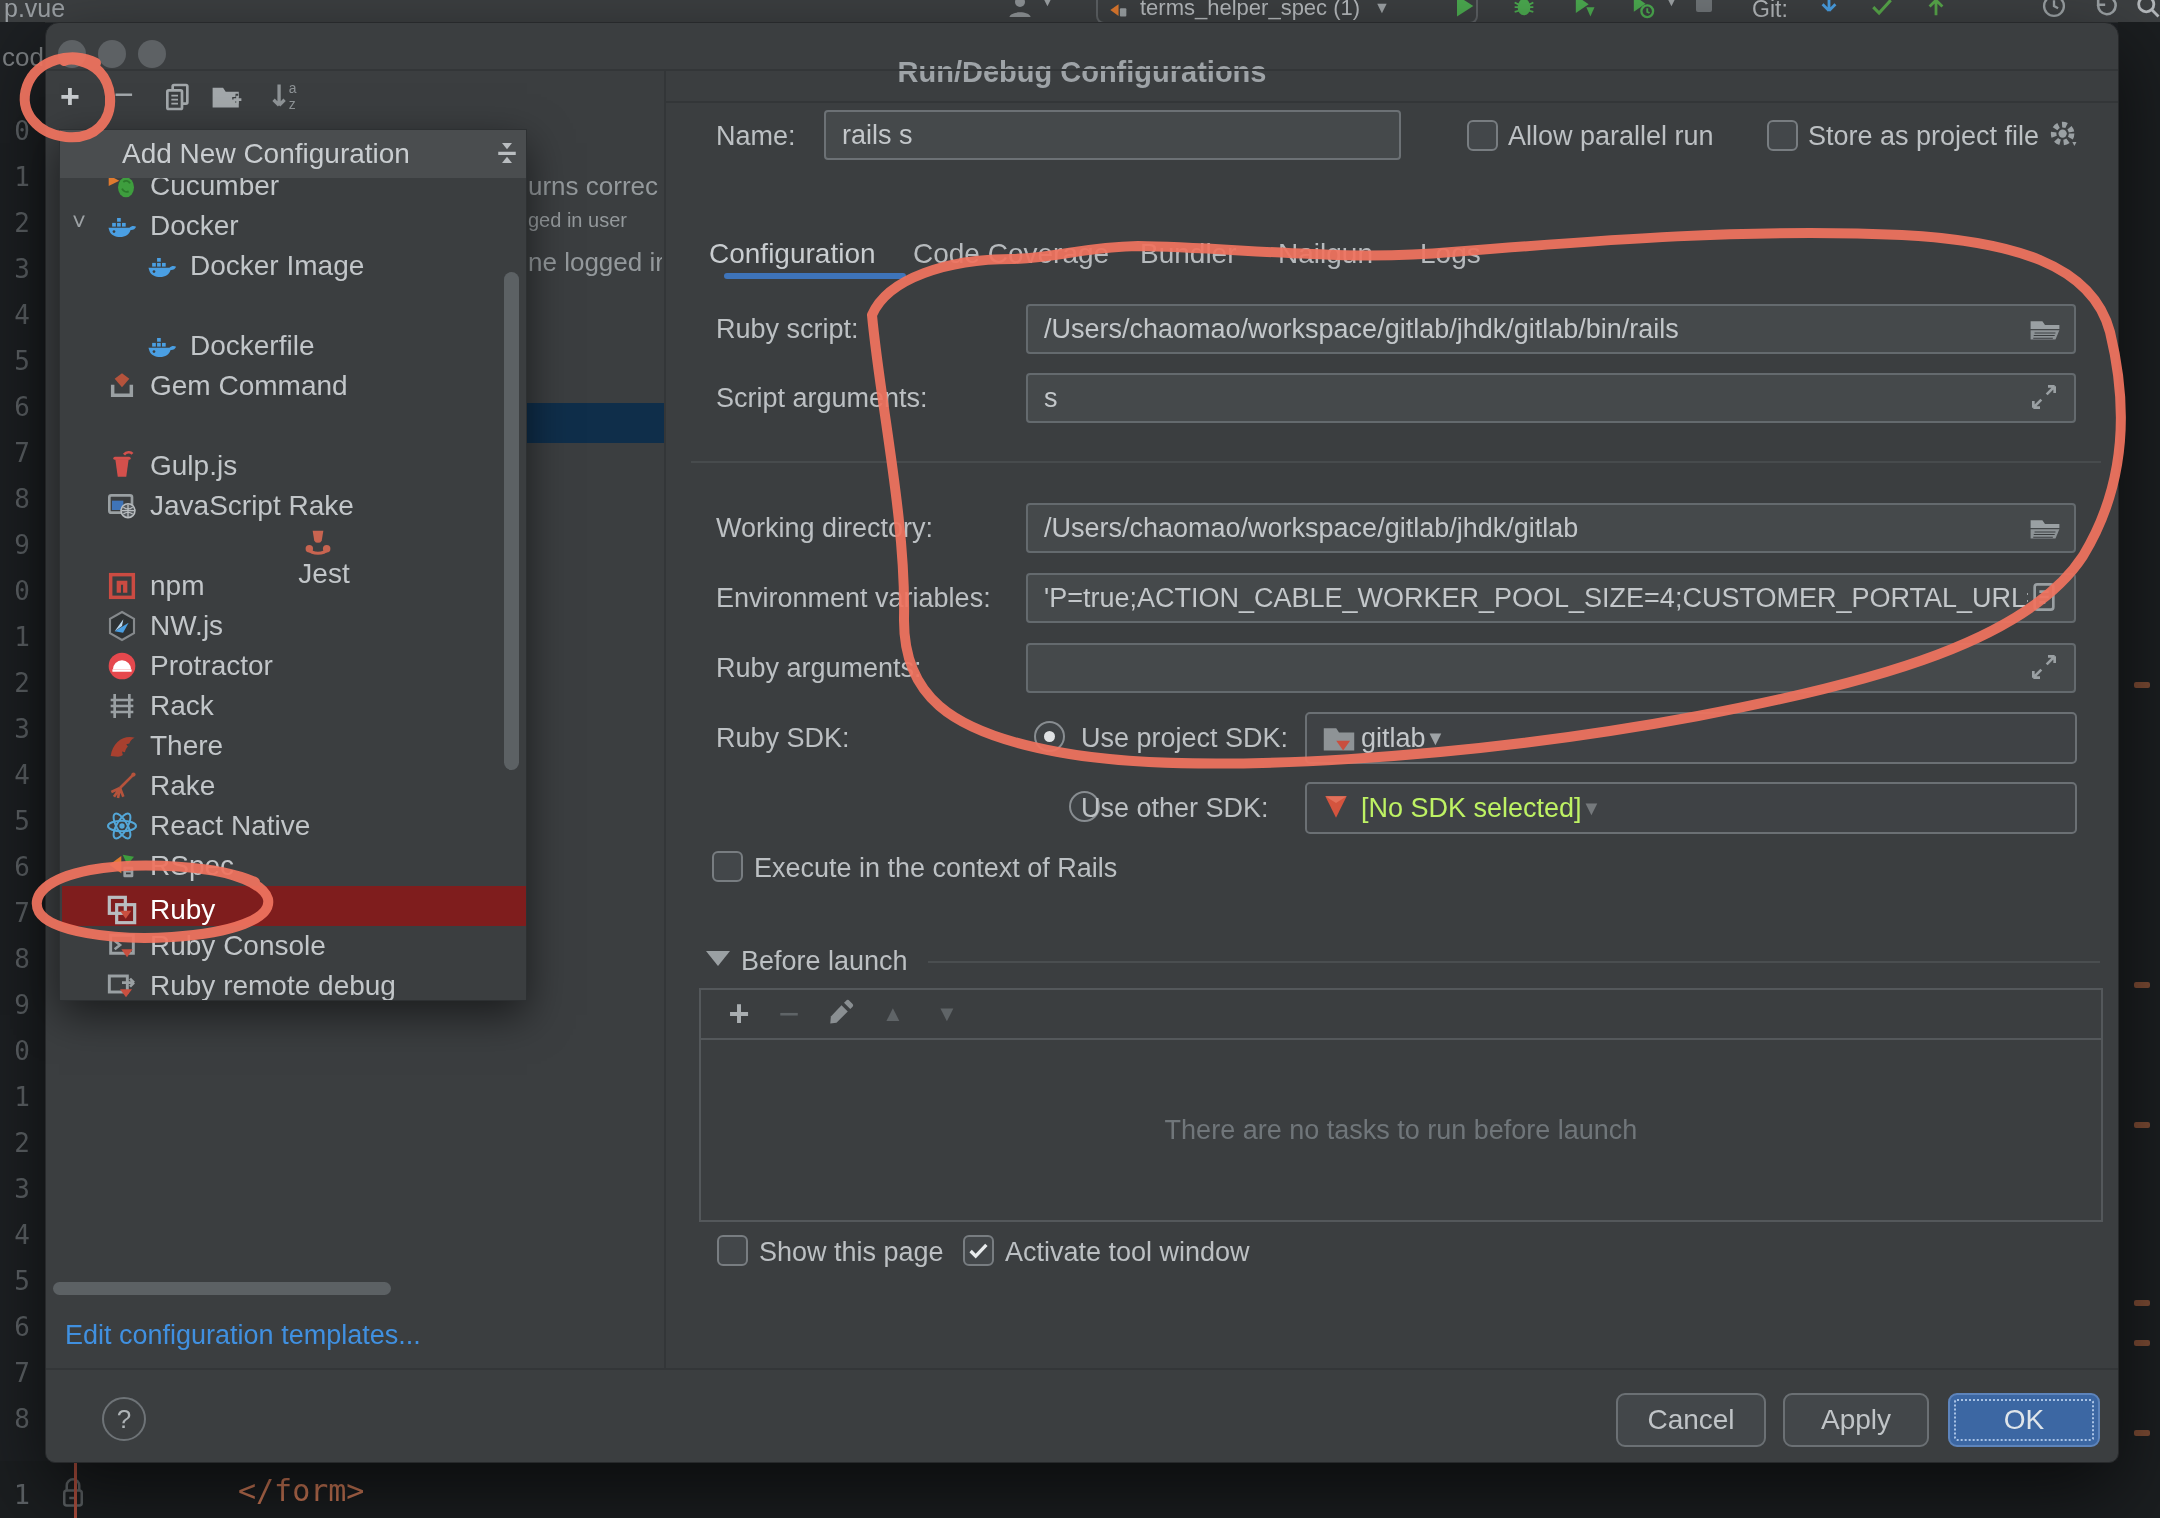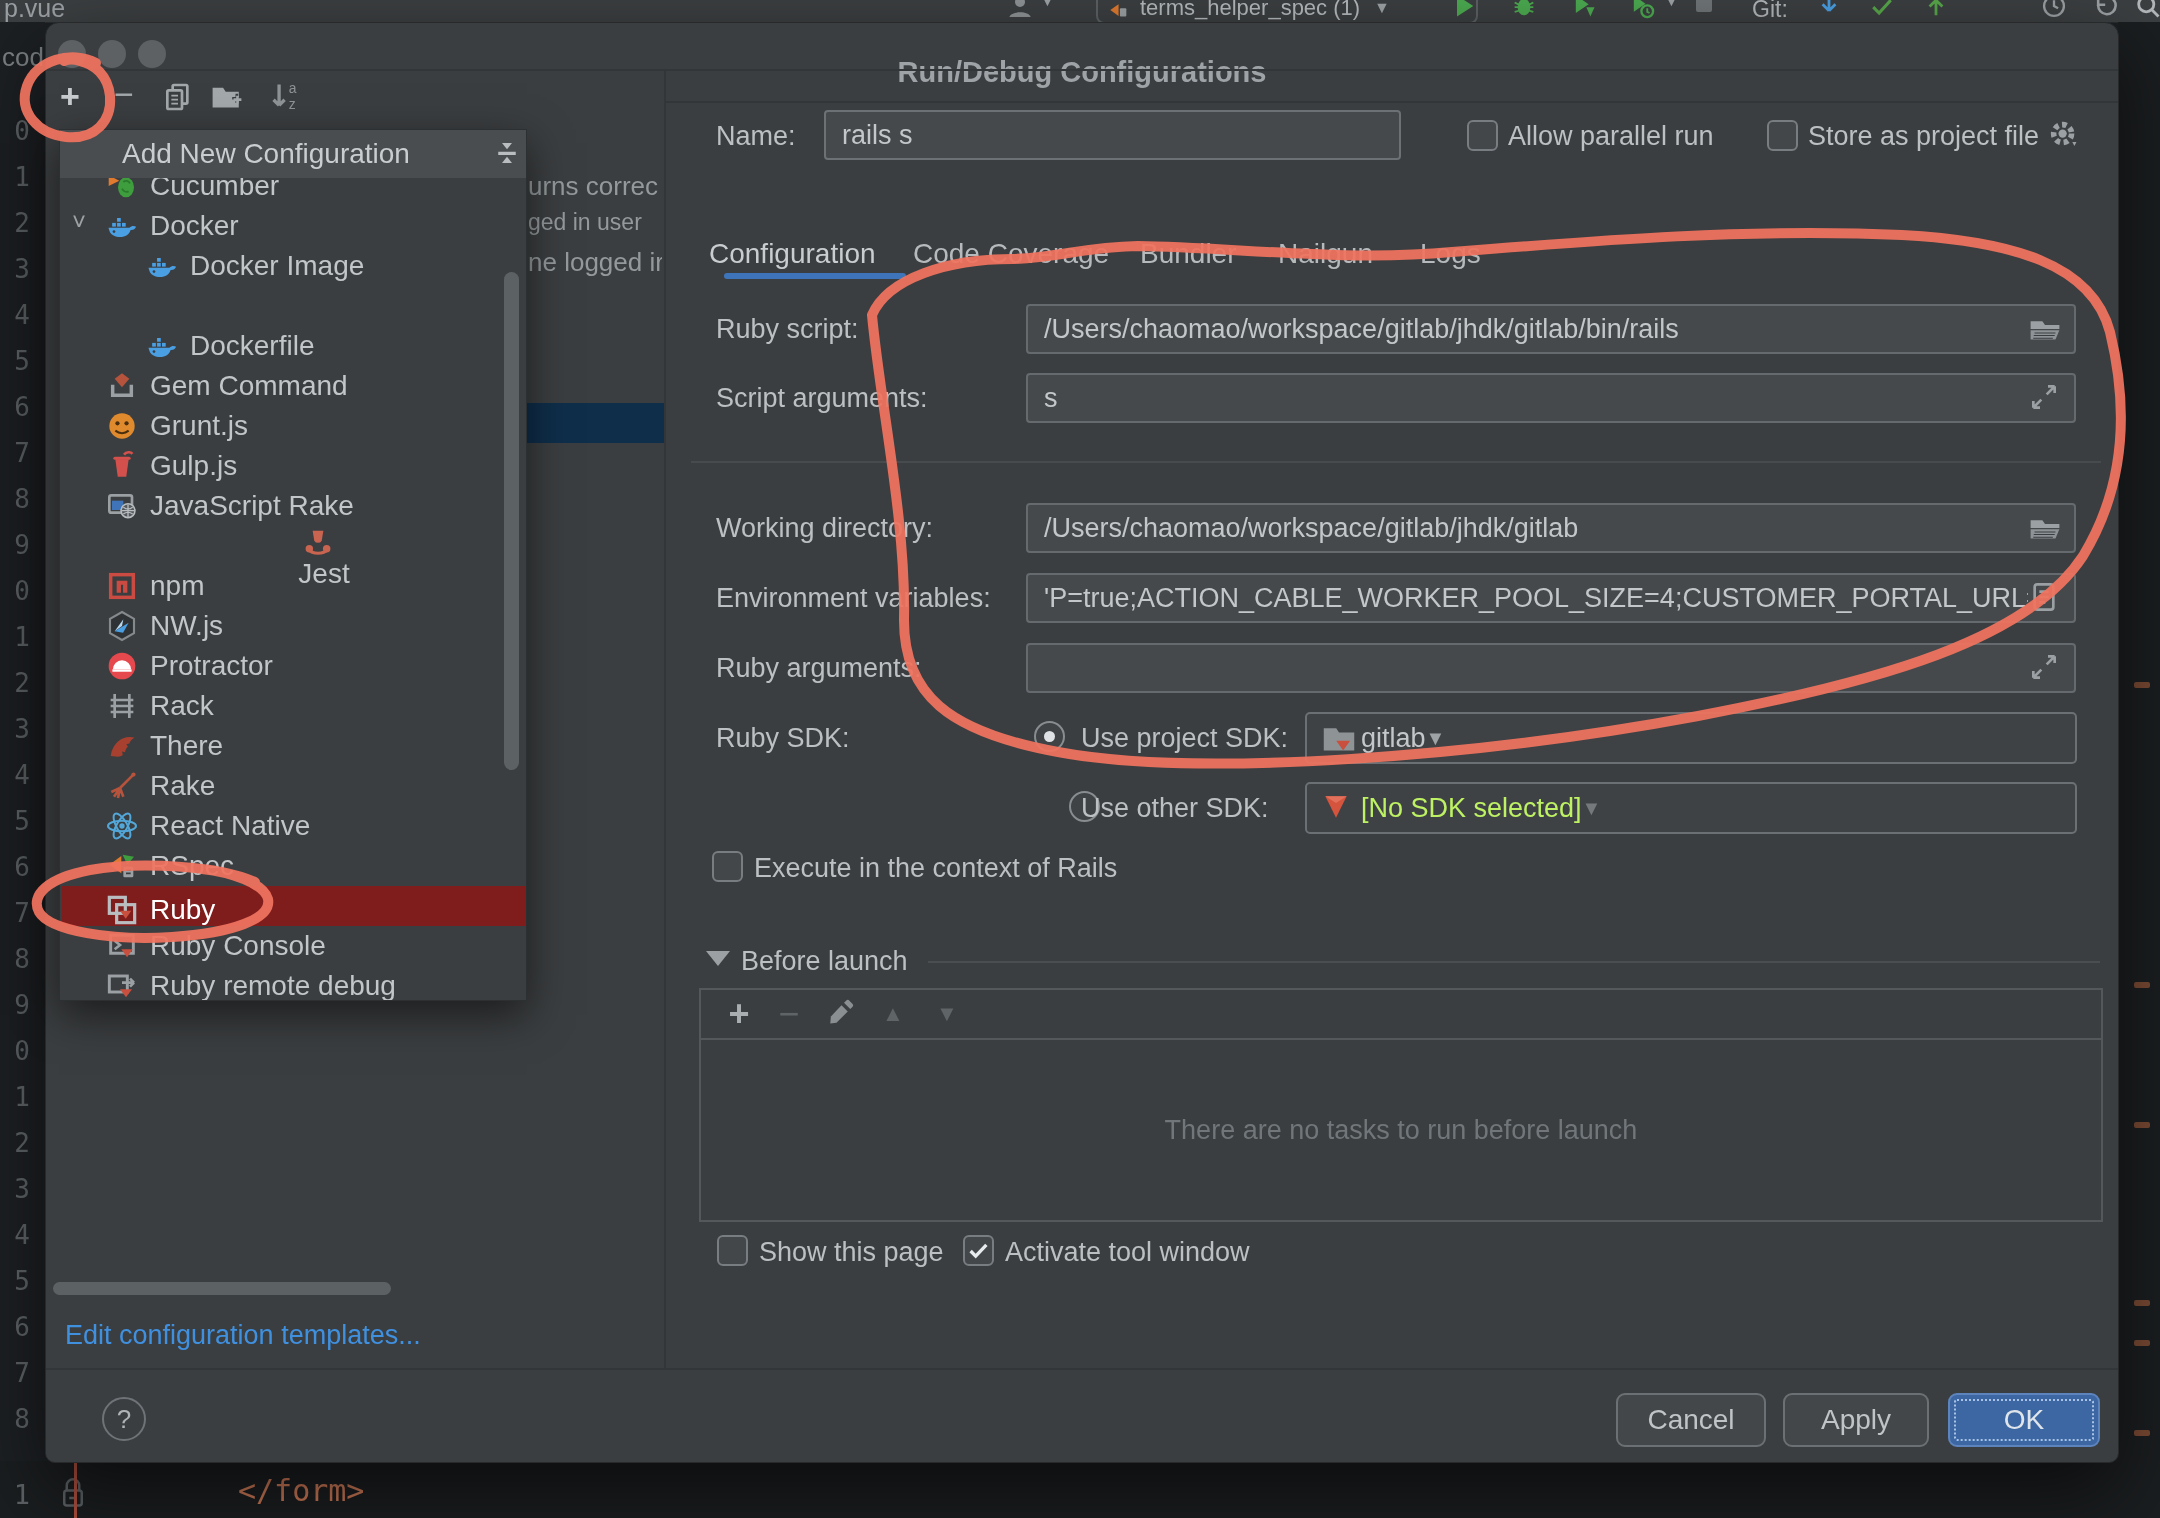--- a/index.html
+++ b/index.html
@@ -198,21 +198,21 @@
           <text x="15" y="10" font-size="10" fill="#8e9396" font-family="sans-serif">a</text>
           <text x="15" y="22" font-size="10" fill="#8e9396" font-family="sans-serif">z</text>
         </svg>
     </span>
     <div class="abs sep-h" style="left:618px;top:78px;width:1454px;"></div>
 
     
     <div class="abs sep-v" style="left:618px;top:48px;height:1298px;"></div>
     <div id="hidden-rows">
         <span class="abs txt" style="left: 482px; top: 148px; font-size: 26px; color: rgb(148, 153, 156); max-width: 134px; overflow: hidden;">urns correc</span>
-        <span class="abs txt" style="left: 482px; top: 186px; font-size: 23px; color: rgb(148, 153, 156); max-width: 134px; overflow: hidden;">ged in user</span>
+        <span class="abs txt" style="left: 482px; top: 186px; font-size: 20px; color: rgb(148, 153, 156); max-width: 134px; overflow: hidden;">ged in user</span>
         <span class="abs txt" style="left: 482px; top: 224px; font-size: 26px; color: rgb(148, 153, 156); max-width: 134px; overflow: hidden;">ne logged ir</span>
       </div>
     <div class="abs" style="left:479px;top:380px;width:139px;height:40px;background:#0f2e4a;"></div>
     <div class="abs sb" style="left:7px;top:1259px;width:338px;height:13px;"></div>
     <span class="abs txt" style="left:19px;top:1297px;font-size:27px;color:#4090e0;">Edit configuration templates...</span>
 
     
     <div class="abs" id="popup">
 
       <div class="abs" id="tree" style="left:0;top:0;width:100%;height:100%;overflow:hidden;">
@@ -257,30 +257,20 @@
                 <circle cx="6.5" cy="16.5" r="1.1" fill="#3b3e40"></circle>
               </svg></span>
             <span>Dockerfile</span>
           </div>
           <div class="abs tree-row" style="top: 236px; padding-left: 44px;">
             <span class="tree-ic"><svg viewBox="0 0 24 24" width="32" height="32">
                 <path d="M5 11v8h14v-8" stroke="#9aa0a3" stroke-width="2.6" fill="none"></path>
                 <path d="M12 2.5l5.5 4L12 13 6.5 6.5z" fill="#b5533c"></path>
               </svg></span>
             <span>Gem Command</span>
-          </div>
-          <div class="abs tree-row" style="top: 276px; padding-left: 44px;">
-            <span class="tree-ic"><svg viewBox="0 0 24 24" width="32" height="32">
-                <circle cx="12" cy="12" r="9.5" fill="#e08a2e"></circle>
-                <circle cx="8.6" cy="10" r="1.6" fill="#4a2f0e"></circle>
-                <circle cx="15.4" cy="10" r="1.6" fill="#4a2f0e"></circle>
-                <path d="M7 15.5c3 2.4 7 2.4 10 0" stroke="#4a2f0e" stroke-width="1.6" fill="none"></path>
-                <path d="M5 7l2-3 2 2.5M19 7l-2-3-2 2.5" fill="#e08a2e"></path>
-              </svg></span>
-            <span>Grunt.js</span>
           </div>
           <div class="abs tree-row" style="top: 316px; padding-left: 44px;">
             <span class="tree-ic"><svg viewBox="0 0 24 24" width="32" height="32">
                 <path d="M7 7h10l-1.8 13H8.8z" fill="#d4504c"></path>
                 <rect x="5.5" y="5" width="13" height="2.4" rx="1.2" fill="#d4504c"></rect>
                 <path d="M13.5 3.5c1.8-2.2 5-2.4 6.3-.6" stroke="#d4504c" stroke-width="2" fill="none"></path>
               </svg></span>
             <span>Gulp.js</span>
           </div>
           <div class="abs tree-row" style="top: 356px; padding-left: 44px;">

